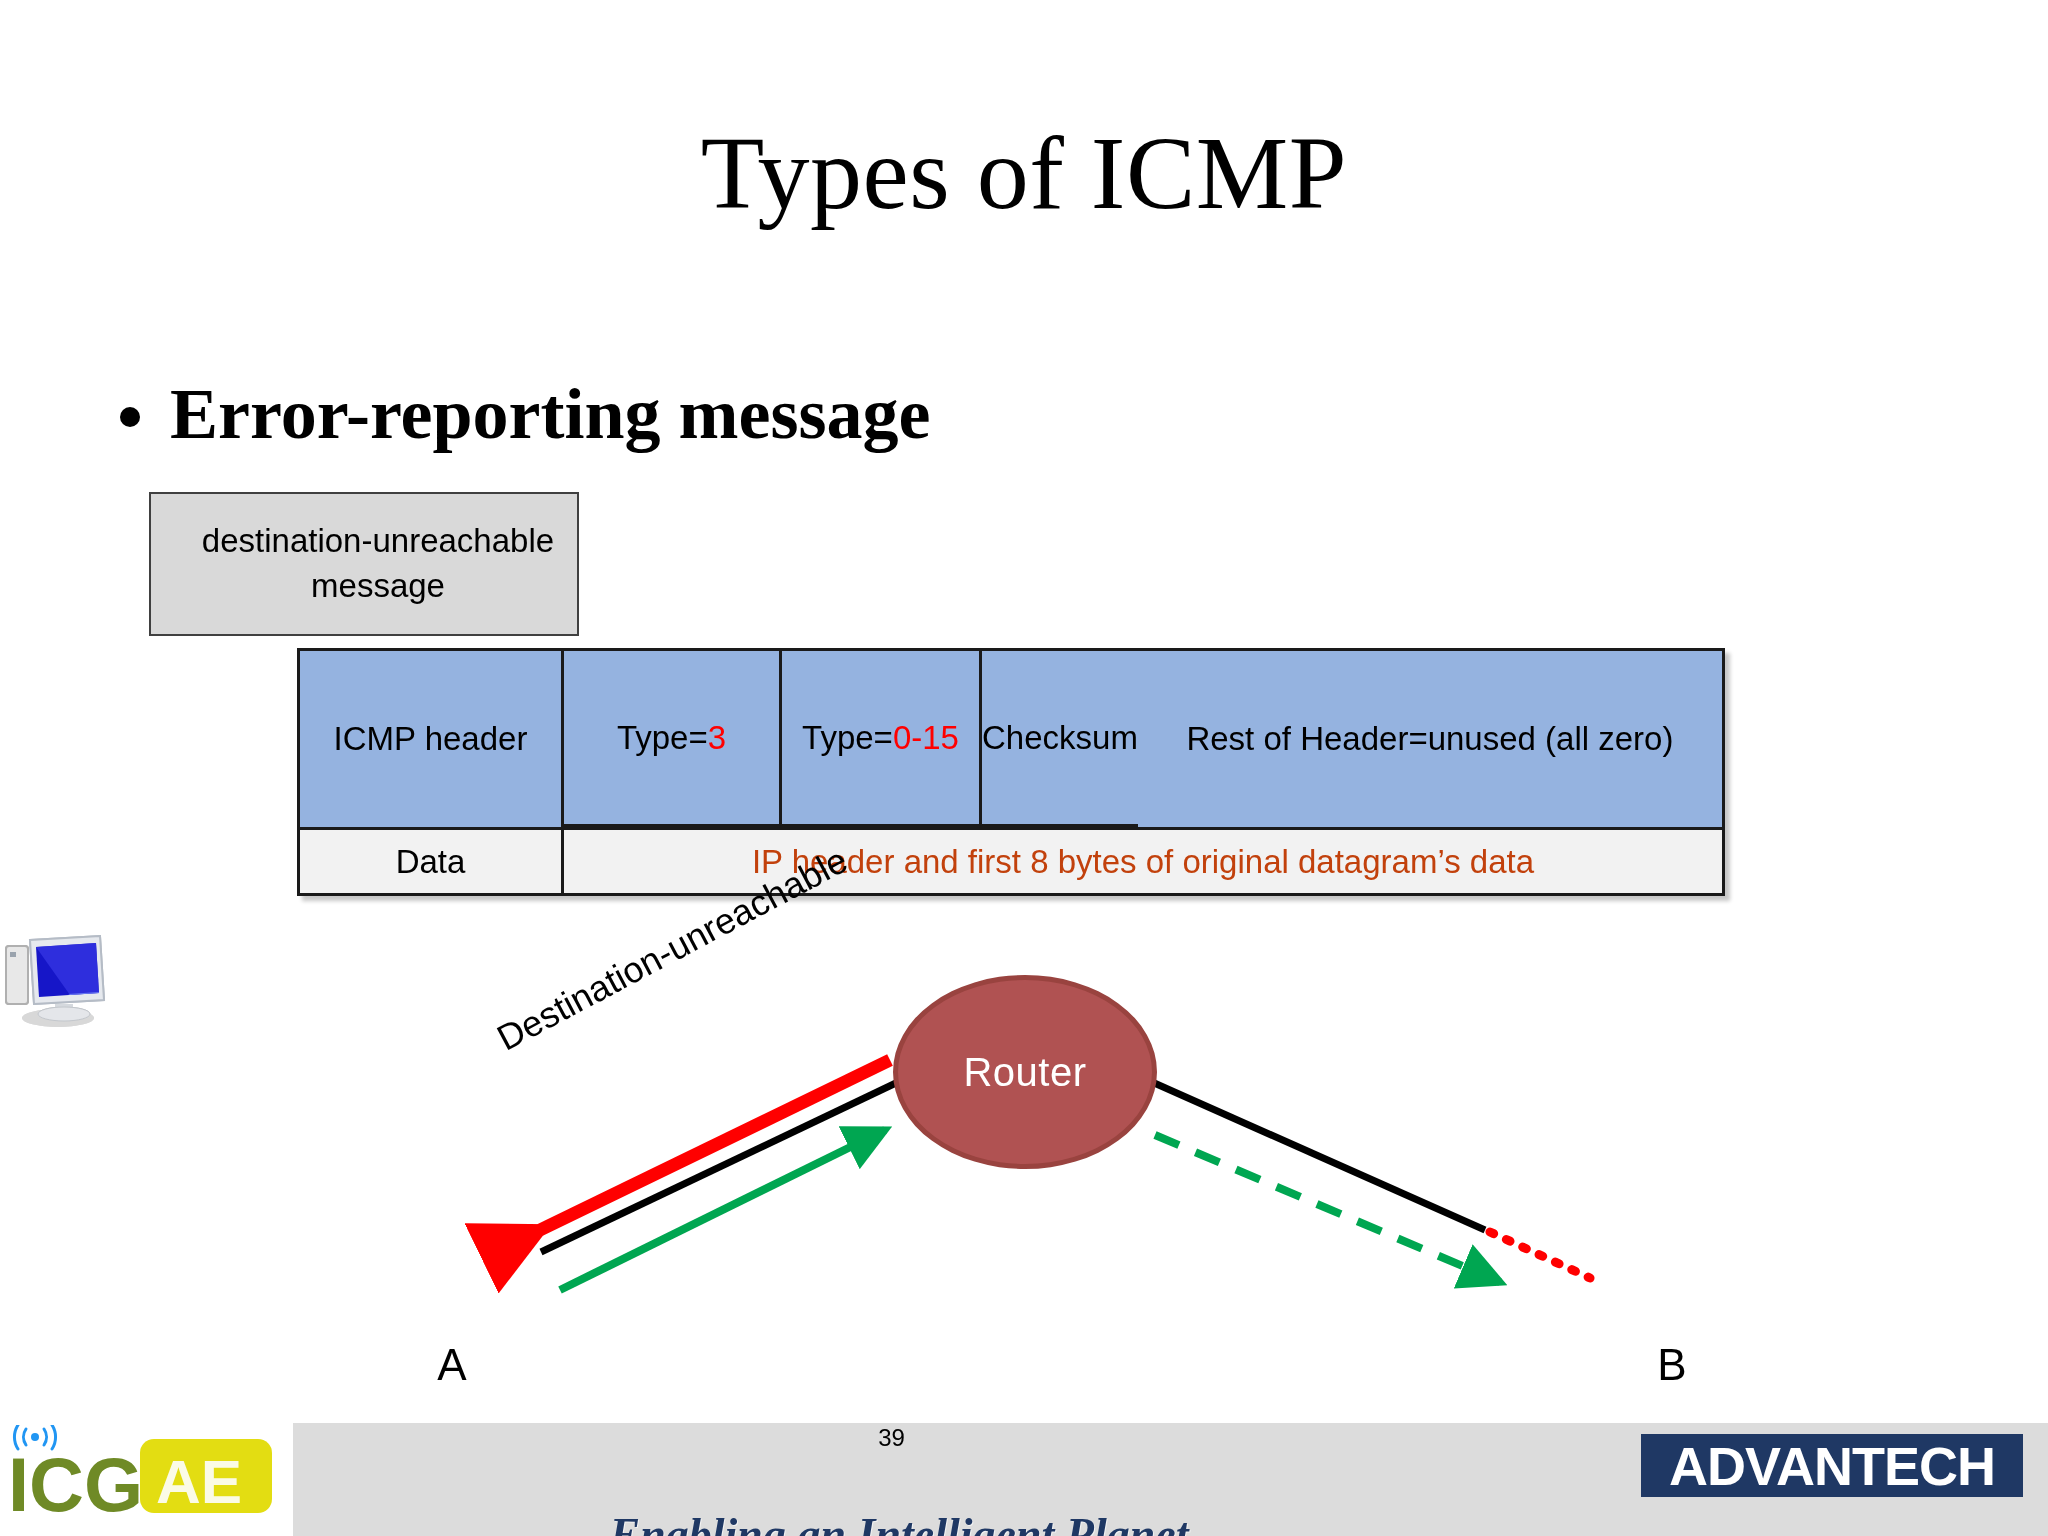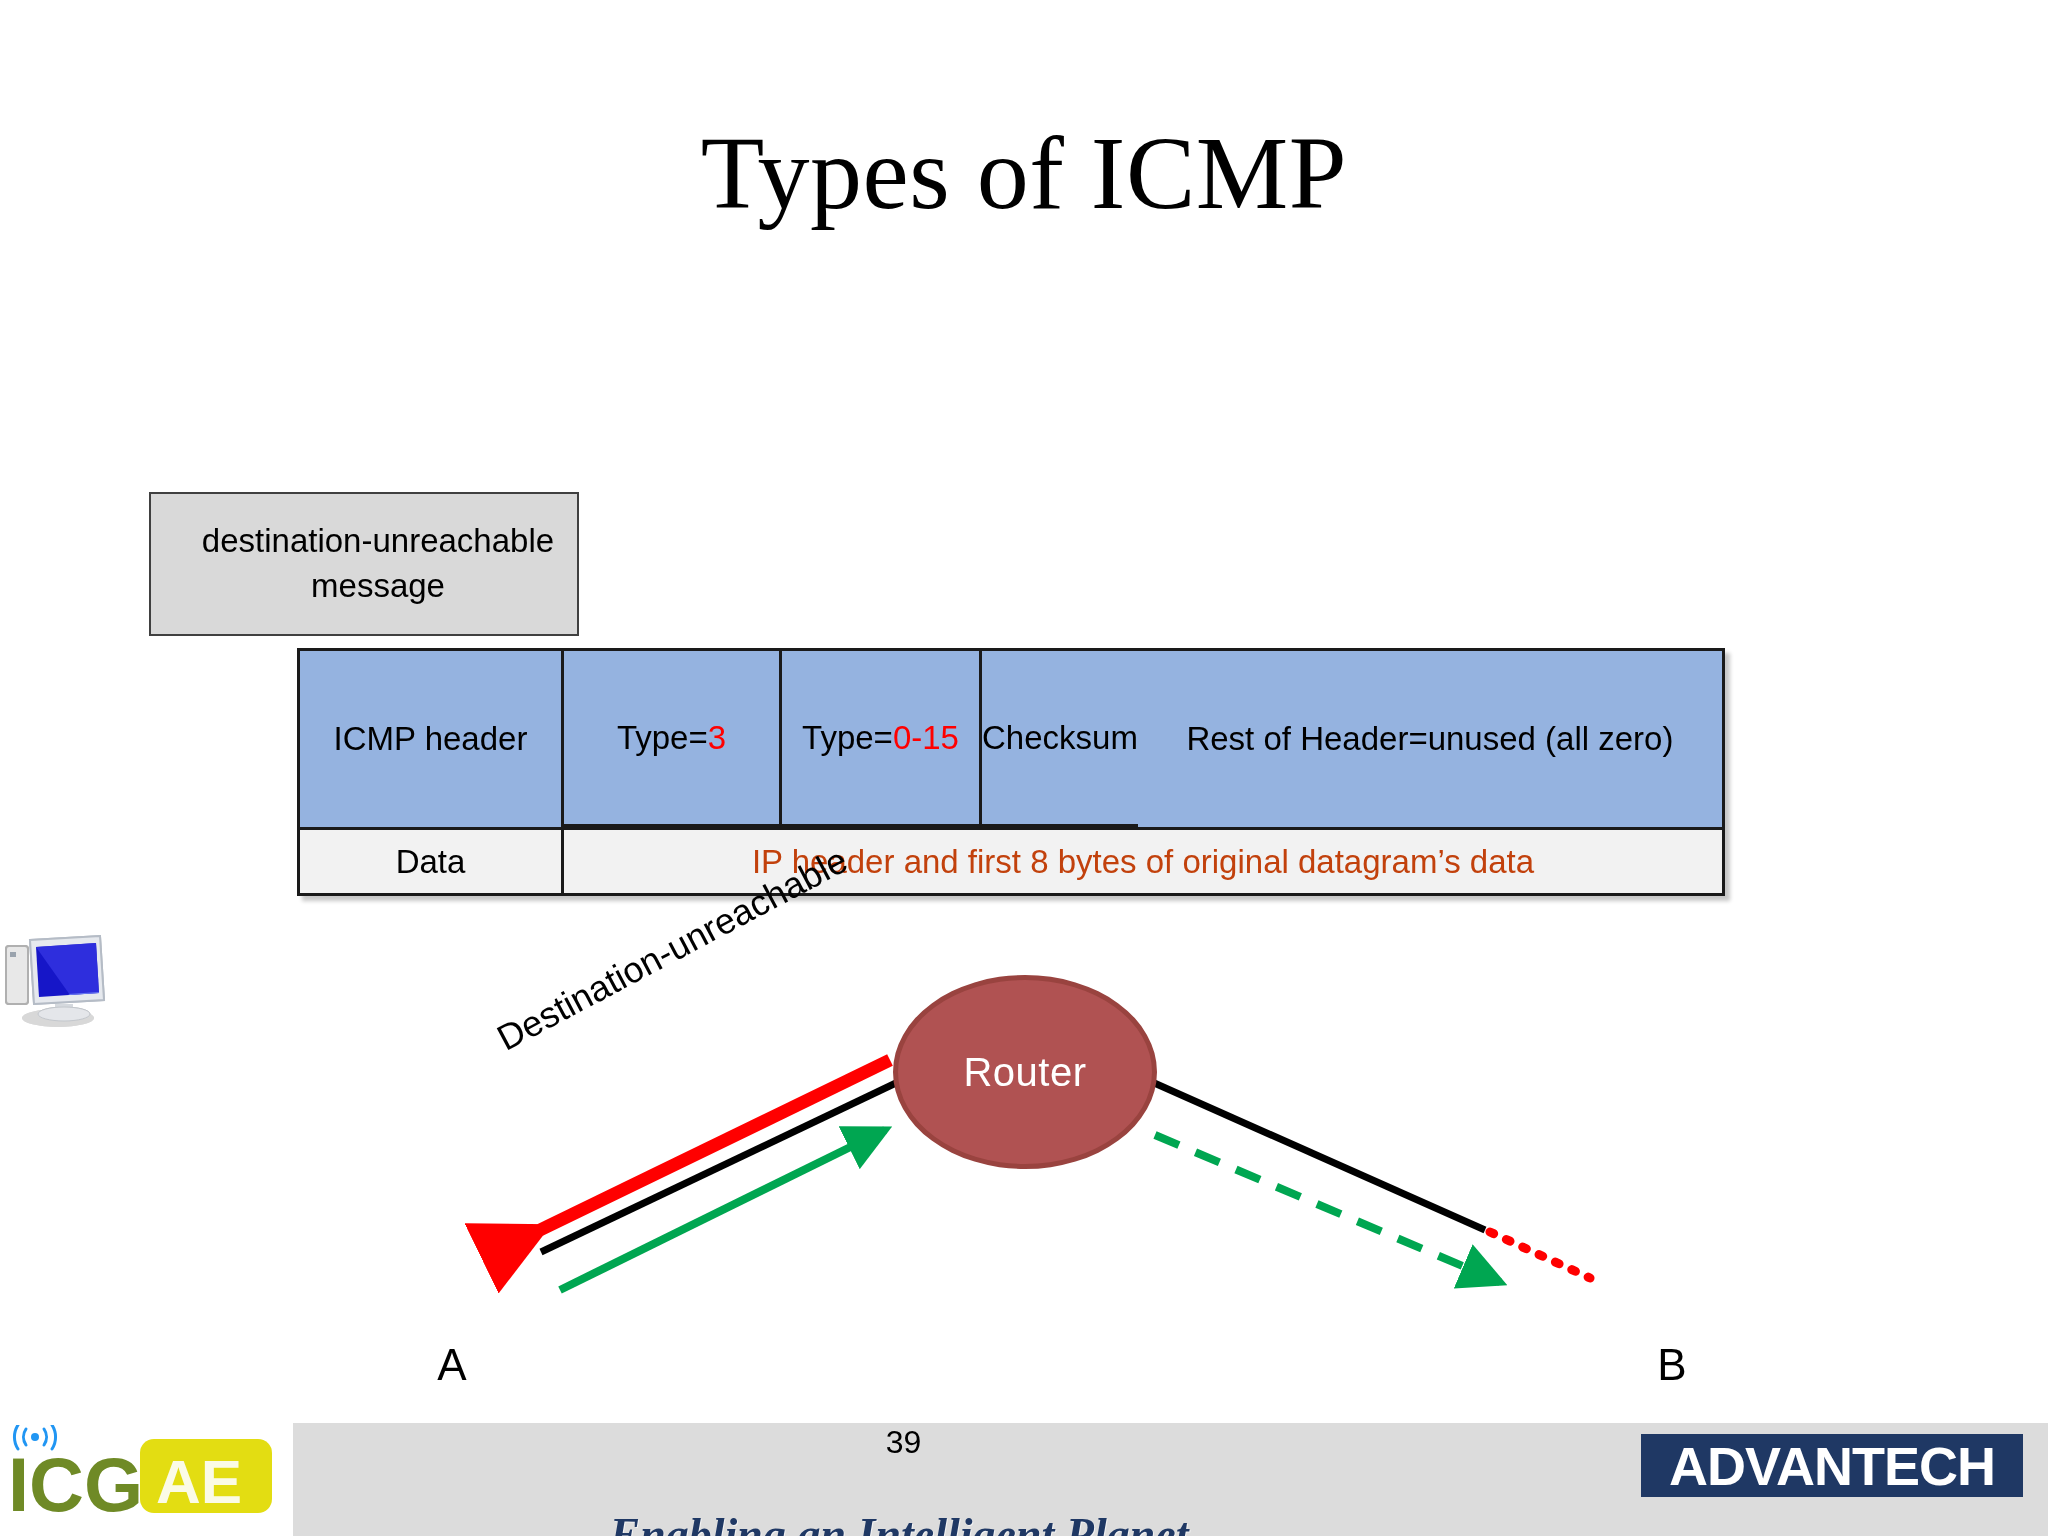--- a/index.html
+++ b/index.html
@@ -134,40 +134,44 @@
     position:absolute;left:4px;top:1425px;width:285px;height:111px;
   }
   .tagline{
     position:absolute;left:0;top:1468px;width:1798px;text-align:center;
     font-family:"Liberation Serif", serif;
     font-style:italic;font-weight:bold;font-size:46px;color:#1f3864;
     text-shadow:1px 1px 0 rgba(255,255,255,0.6);
     margin-top:40px;
   }
   .pagenum{
-    position:absolute;left:12px;top:1424px;width:1783px;text-align:center;
-    font-size:32px;color:#000;
+    position:absolute;left:0;top:1424px;width:1783px;text-align:center;
+    font-size:24px;color:#000;
   }
   .advantech{
     position:absolute;left:1641px;top:1434px;width:382px;height:63px;
     background:#1f3864;
     display:flex;align-items:center;justify-content:center;
   }
   .advantech-text{
     color:#ffffff;font-weight:bold;font-size:54px;letter-spacing:-1px;
     font-family:"Liberation Sans", sans-serif;
   }
 </style>
 </head>
 <body>
 
 <div class="slide">
 
   <div class="title">Types of ICMP</div>
 
+  <div class="bullet-row">
+    <span class="bullet-dot"></span>
+    <span class="bullet-text">Error-reporting message</span>
+  </div>
 
   <div class="callout">
     <span class="callout-text">destination-unreachable message</span>
   </div>
 
   <div class="pkt-table">
     <div class="pkt-upper">
       <div class="pkt-label-cell">ICMP header</div>
       <div class="pkt-upper-right">
         <div class="pkt-row-top">

